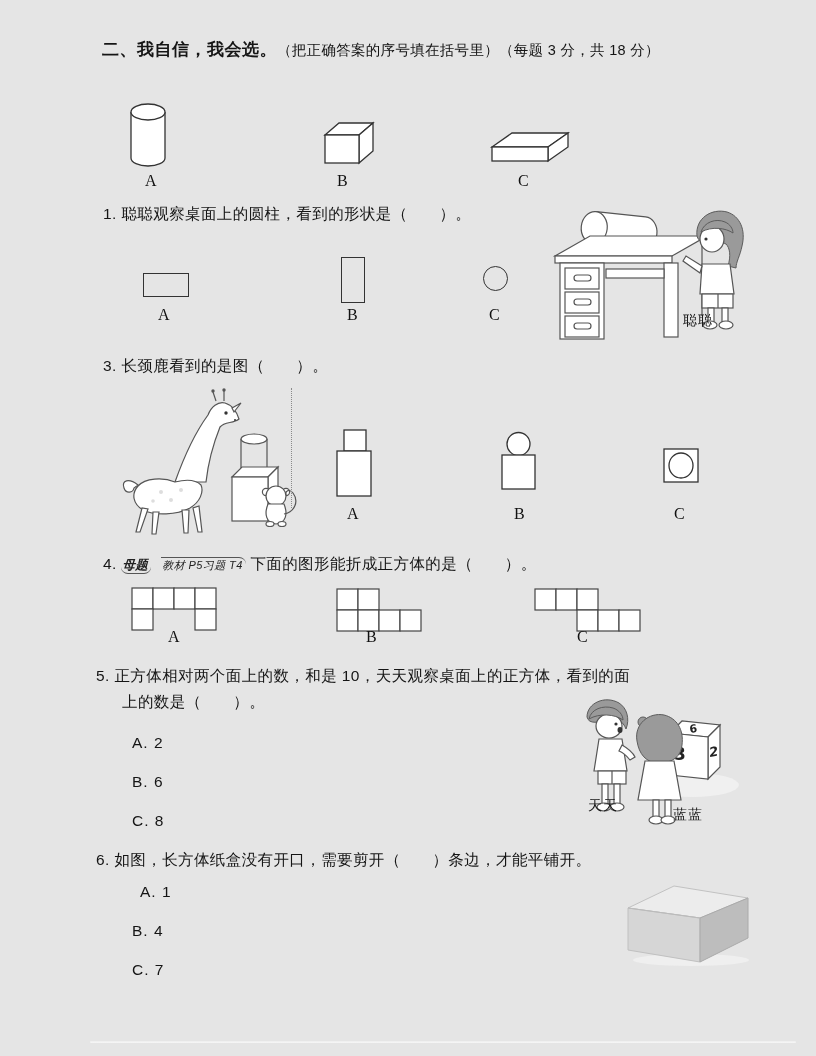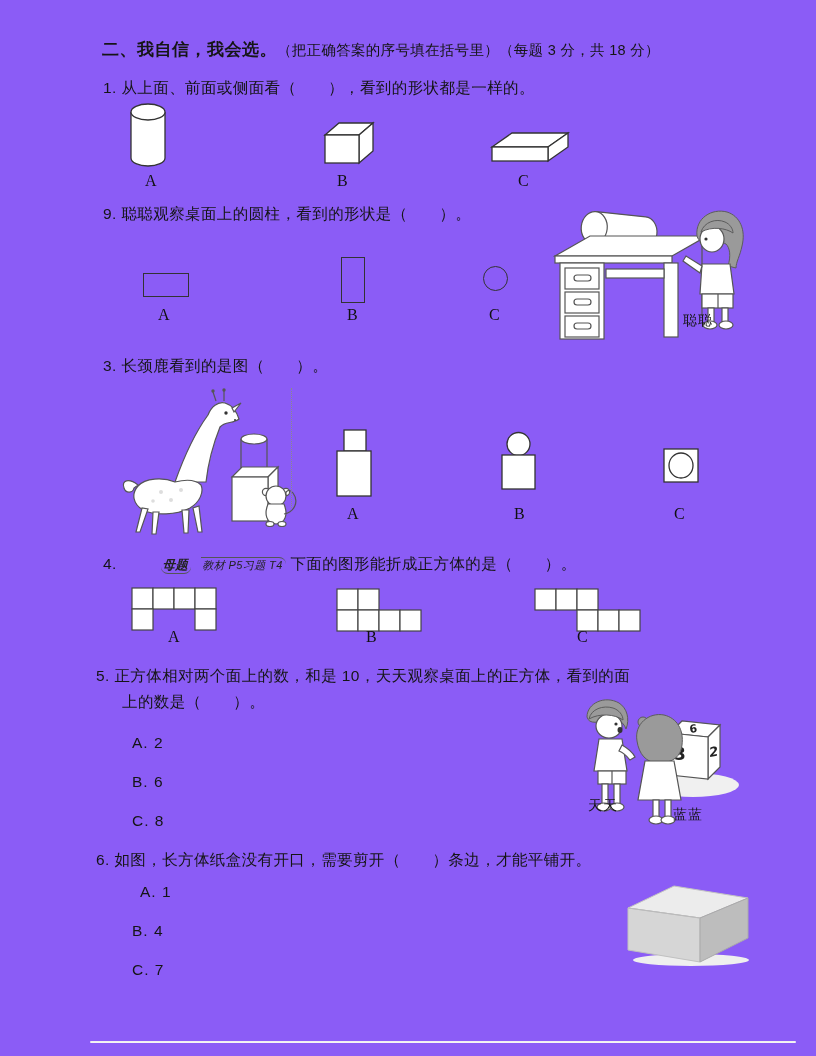--- a/index.html
+++ b/index.html
@@ -1,29 +1,29 @@
 <!DOCTYPE html>
 <html><head>
 <meta charset="utf-8">
 <style>
   html,body{margin:0;padding:0;background:#ffffff;}
   .page{
-    position:relative;width:816px;height:1056px;background:#8b5cf6;overflow:hidden;
+    position:relative;width:816px;height:1056px;background:#e5e5e5;overflow:hidden;
     font-family:"Liberation Sans",sans-serif;color:#151515;
   }
   .abs{position:absolute;}
   .sec-header{left:102px;top:38px;white-space:nowrap;}
   .sec-title{font-weight:700;font-size:17px;letter-spacing:0.5px;}
   .sec-note{font-size:14.5px;letter-spacing:0.3px;}
   .qtext{font-size:15.5px;letter-spacing:0.4px;white-space:nowrap;}
   .optlabel{font-family:"Liberation Serif",serif;font-size:16px;color:#111;}
   .optrow{font-size:15.5px;letter-spacing:1px;}
   .caption{font-weight:400;font-size:14px;letter-spacing:1px;}
   .badge{font-style:italic;font-weight:700;font-size:12.5px;color:#222;
-         border-bottom:1.5px solid #555;border-radius:0 0 7px 7px;padding:0 3px 1px 1px;margin-left:40px;}
+         border-bottom:1.5px solid #555;border-radius:0 0 7px 7px;padding:0 3px 1px 1px;}
   .badge-note{font-style:italic;font-size:11px;color:#222;margin-left:10px;
          border-top:1.5px solid #555;border-radius:0 7px 0 0;padding:1px 3px 0 1px;}
   .dotline{border-left:1.6px dotted #8a8a8a;width:0;}
   .page-edge{background:linear-gradient(#eee,#f7f7f7);height:2px;border-radius:2px;}
   svg{display:block;overflow:visible;}
   .ln{fill:#fff;stroke:#333;stroke-width:1.3;}
   .cartoon{fill:#fff;stroke:#555;stroke-width:1.2;}
   .cartoon2{fill:none;stroke:#555;stroke-width:1.2;}
   .hair{fill:#9a9a9a;stroke:#5c5c5c;stroke-width:1;}
   .net{fill:#fff;stroke:#444;stroke-width:1.2;}
@@ -31,21 +31,20 @@
 </style>
 </head>
 <body>
 
 <div class="page">
 
   <div class="abs sec-header">
     <span class="sec-title">二、我自信，我会选。</span><span class="sec-note">（把正确答案的序号填在括号里）（每题 3 分，共 18 分）</span>
   </div>
 
-  <div class="abs qtext" style="left:103px;top:78px;">1. 从上面、前面或侧面看（　　），看到的形状都是一样的。</div>
 
   <svg class="abs" style="left:129px;top:103px;" width="38" height="64" viewBox="0 0 38 64">
     <path class="ln" d="M2,9 L2,55 A17,8 0 0 0 36,55 L36,9"></path>
     <ellipse class="ln" cx="19" cy="9" rx="17" ry="8"></ellipse>
   </svg>
   <div class="abs optlabel" style="left:145px;top:172px;">A</div>
 
   <svg class="abs" style="left:322px;top:120px;" width="56" height="46" viewBox="0 0 56 46">
     <polygon class="ln" points="3,15 17,3 51,3 37,15"></polygon>
     <polygon class="ln" points="37,15 51,3 51,31 37,43"></polygon>
@@ -53,21 +52,21 @@
   </svg>
   <div class="abs optlabel" style="left:337px;top:172px;">B</div>
 
   <svg class="abs" style="left:490px;top:131px;" width="80" height="34" viewBox="0 0 80 34">
     <polygon class="ln" points="2,16 22,2 78,2 58,16"></polygon>
     <polygon class="ln" points="58,16 78,2 78,16 58,30"></polygon>
     <rect class="ln" x="2" y="16" width="56" height="14"></rect>
   </svg>
   <div class="abs optlabel" style="left:518px;top:172px;">C</div>
 
-  <div class="abs qtext" style="left:103px;top:204px;">9. 聪聪观察桌面上的圆柱，看到的形状是（　　）。</div>
+  <div class="abs qtext" style="left:103px;top:204px;">1. 聪聪观察桌面上的圆柱，看到的形状是（　　）。</div>
 
   <div class="abs" style="left:143px;top:273px;width:44px;height:22px;border:1.4px solid #333;"></div>
   <div class="abs optlabel" style="left:158px;top:306px;">A</div>
 
   <div class="abs" style="left:341px;top:257px;width:22px;height:44px;border:1.4px solid #333;"></div>
   <div class="abs optlabel" style="left:347px;top:306px;">B</div>
 
   <div class="abs" style="left:483px;top:266px;width:23px;height:23px;border:1.4px solid #333;border-radius:50%;"></div>
   <div class="abs optlabel" style="left:489px;top:306px;">C</div>
 

